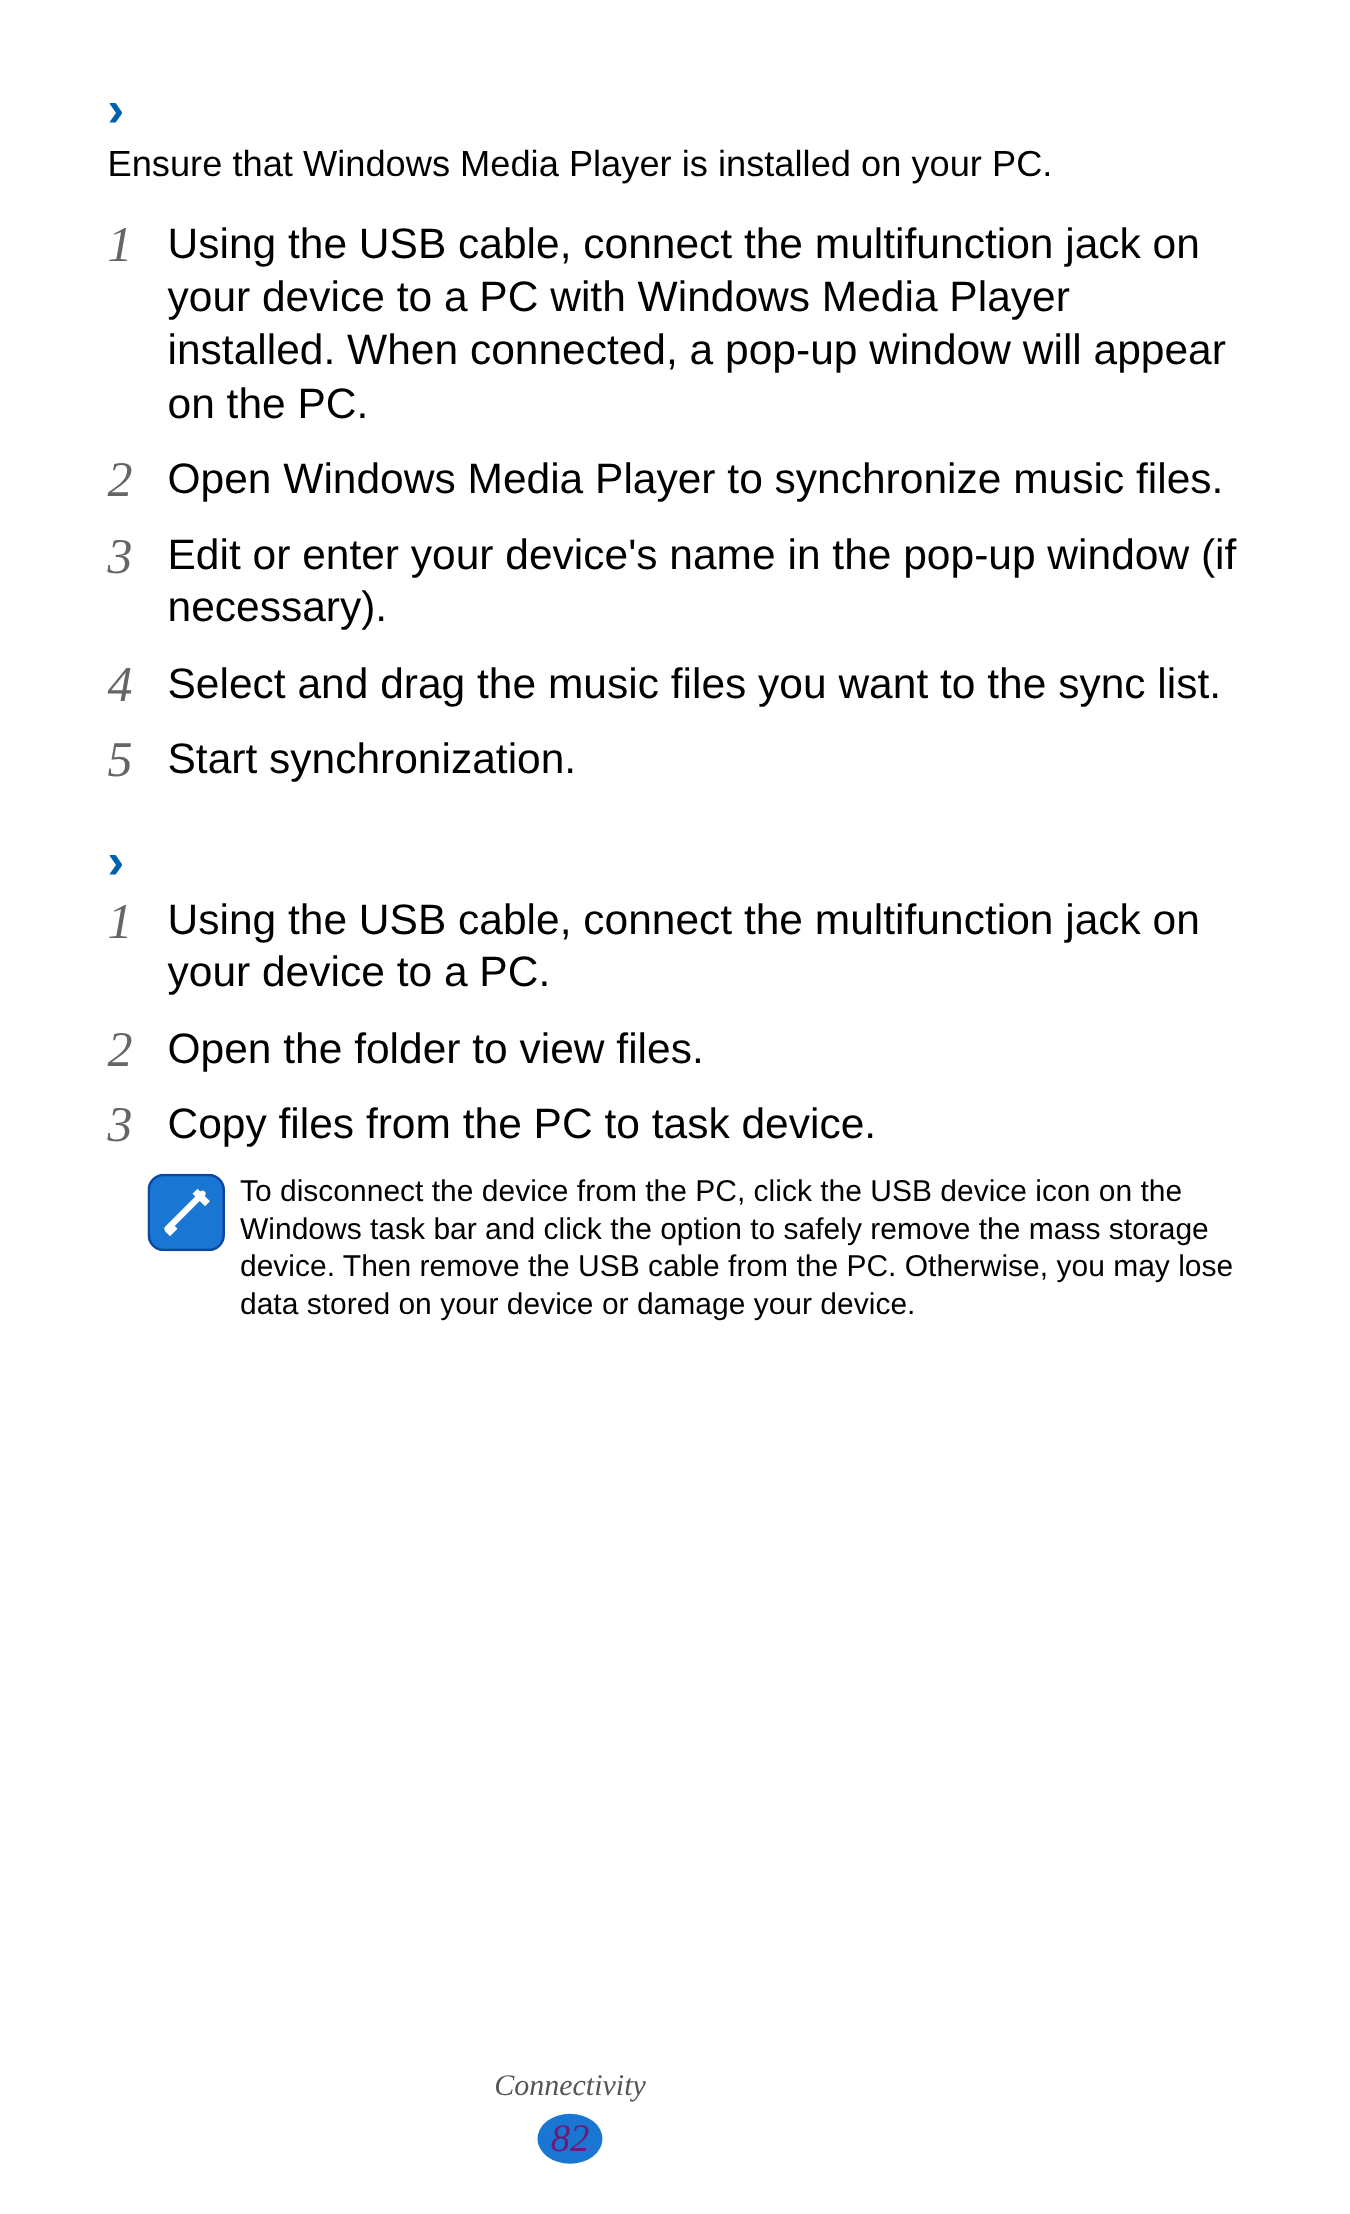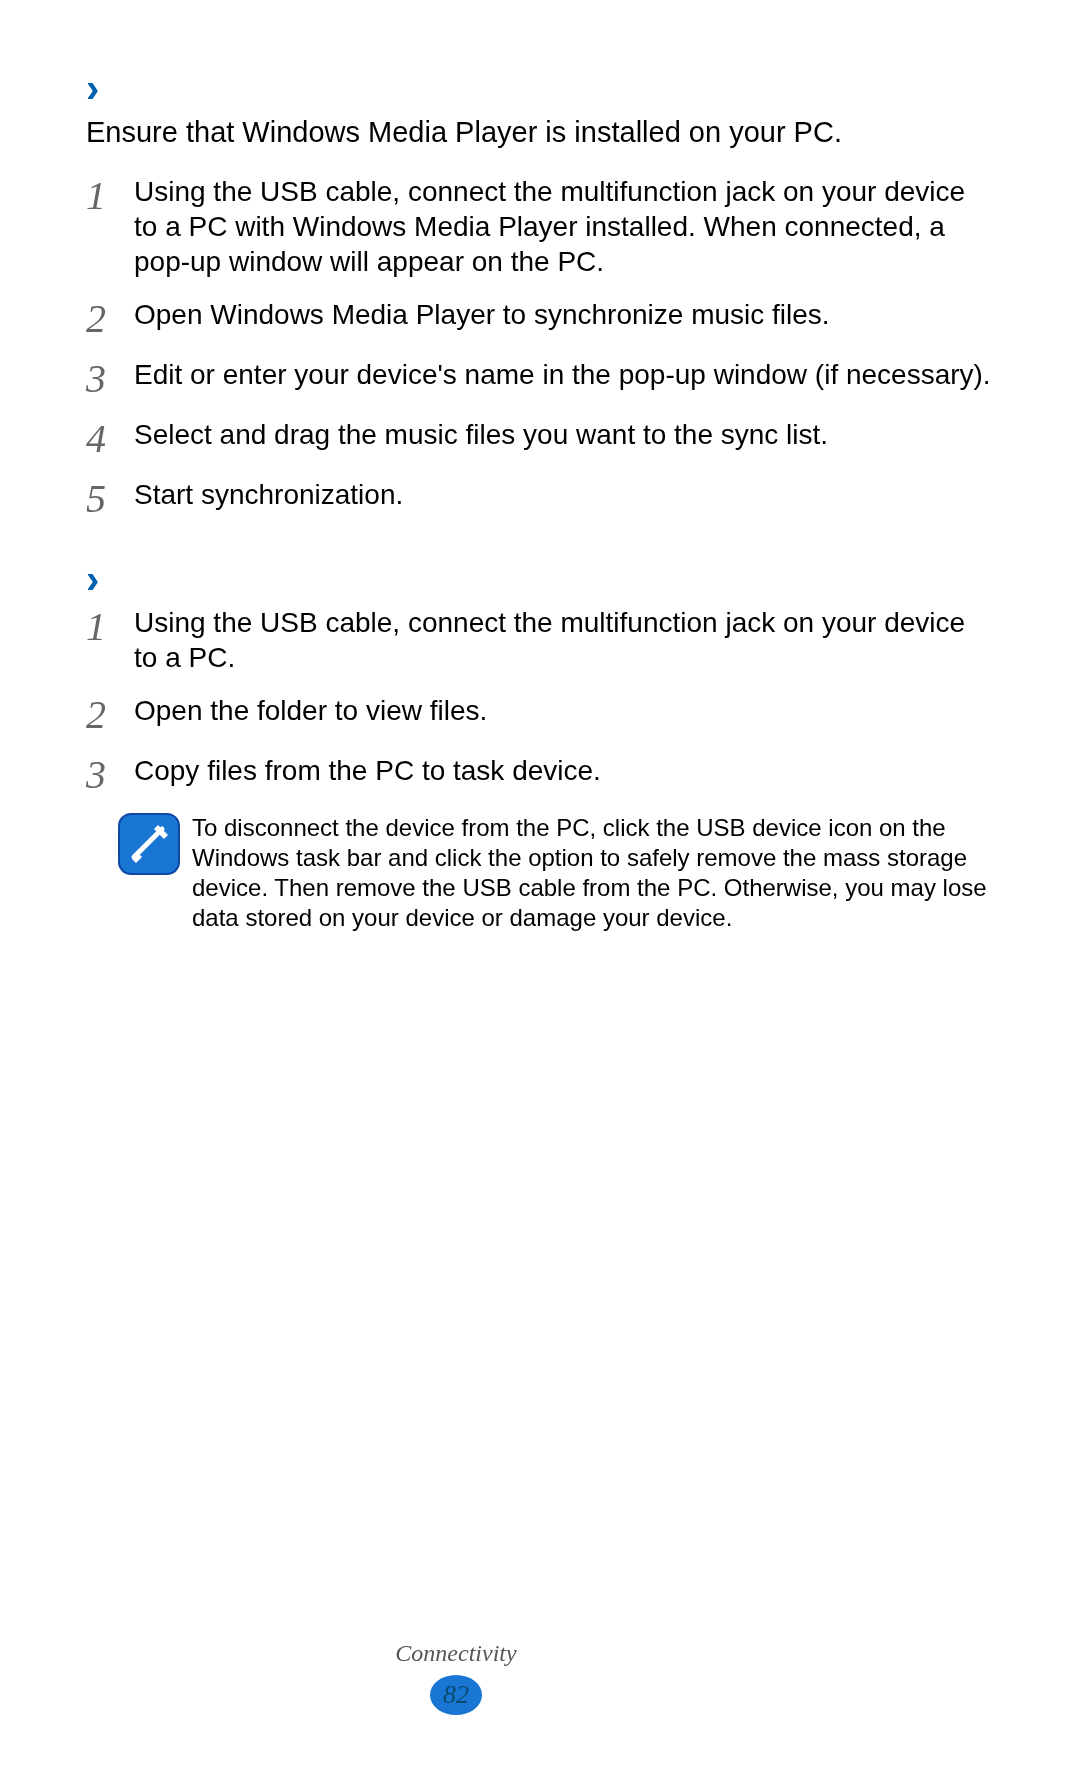--- a/index.html
+++ b/index.html
@@ -5,30 +5,30 @@
   * { margin: 0; padding: 0; box-sizing: border-box; }
   html, body { width: 1080px; height: 1771px; background: #fff; font-family: "Myriad Pro", "Segoe UI", Arial, sans-serif; color: #000; }
   .page { position: relative; width: 1080px; height: 1771px; padding: 68px 86px 0 86px; }
   .section-heading { display: flex; align-items: baseline; margin-bottom: 6px; }
   .chev { font-size: 40px; font-weight: 700; color: #0060b0; margin-right: 10px; line-height: 1; }
   .htext { font-size: 40px; font-weight: 700; line-height: 1.15; }
   .intro { font-size: 29px; line-height: 1.25; margin-bottom: 24px; }
   .steps { margin-bottom: 40px; }
   .step { display: flex; align-items: flex-start; margin-bottom: 18px; }
   .num { width: 48px; flex: 0 0 48px; font-family: "Times New Roman", Georgia, serif; font-style: italic; font-size: 40px; line-height: 1.0; color: #666; text-align: left; padding-top: 2px; }
-  .stext { font-size: 28px; line-height: 1.25; flex: 1; }
+  .stext { font-size: 34px; line-height: 1.25; flex: 1; }
   .section2 { margin-top: 14px; }
   .note { display: flex; align-items: flex-start; margin-top: 4px; }
   .note-icon { width: 62px; height: 62px; flex: 0 0 62px; margin-right: 12px; margin-left: 32px; }
   .note-text { font-size: 24px; line-height: 1.25; flex: 1; }
-  .footer { position: absolute; bottom: 54px; left: 0; width: 912px; text-align: center; }
+  .footer { position: absolute; bottom: 38px; left: 0; width: 912px; text-align: center; }
   .footer-label { font-family: "Times New Roman", Georgia, serif; font-style: italic; font-size: 24px; color: #555; margin-bottom: 6px; }
   .pagenum-wrap { display: inline-flex; align-items: center; justify-content: center; width: 56px; height: 44px; }
   .pagenum-wrap svg { position: absolute; }
-  .pagenum { font-family: "Times New Roman", Georgia, serif; font-style: italic; font-size: 26px; color: #0c4a6e; position: relative; z-index: 2; }
+  .pagenum { font-family: "Times New Roman", Georgia, serif; font-style: italic; font-size: 31px; color: #701a75; position: relative; z-index: 2; }
 </style>
 </head>
 <body>
 
 <div class="page">
 
   <div class="section-heading">
     <span class="chev">›</span>
   </div>
   <div class="intro">Ensure that Windows Media Player is installed on your PC.</div>

